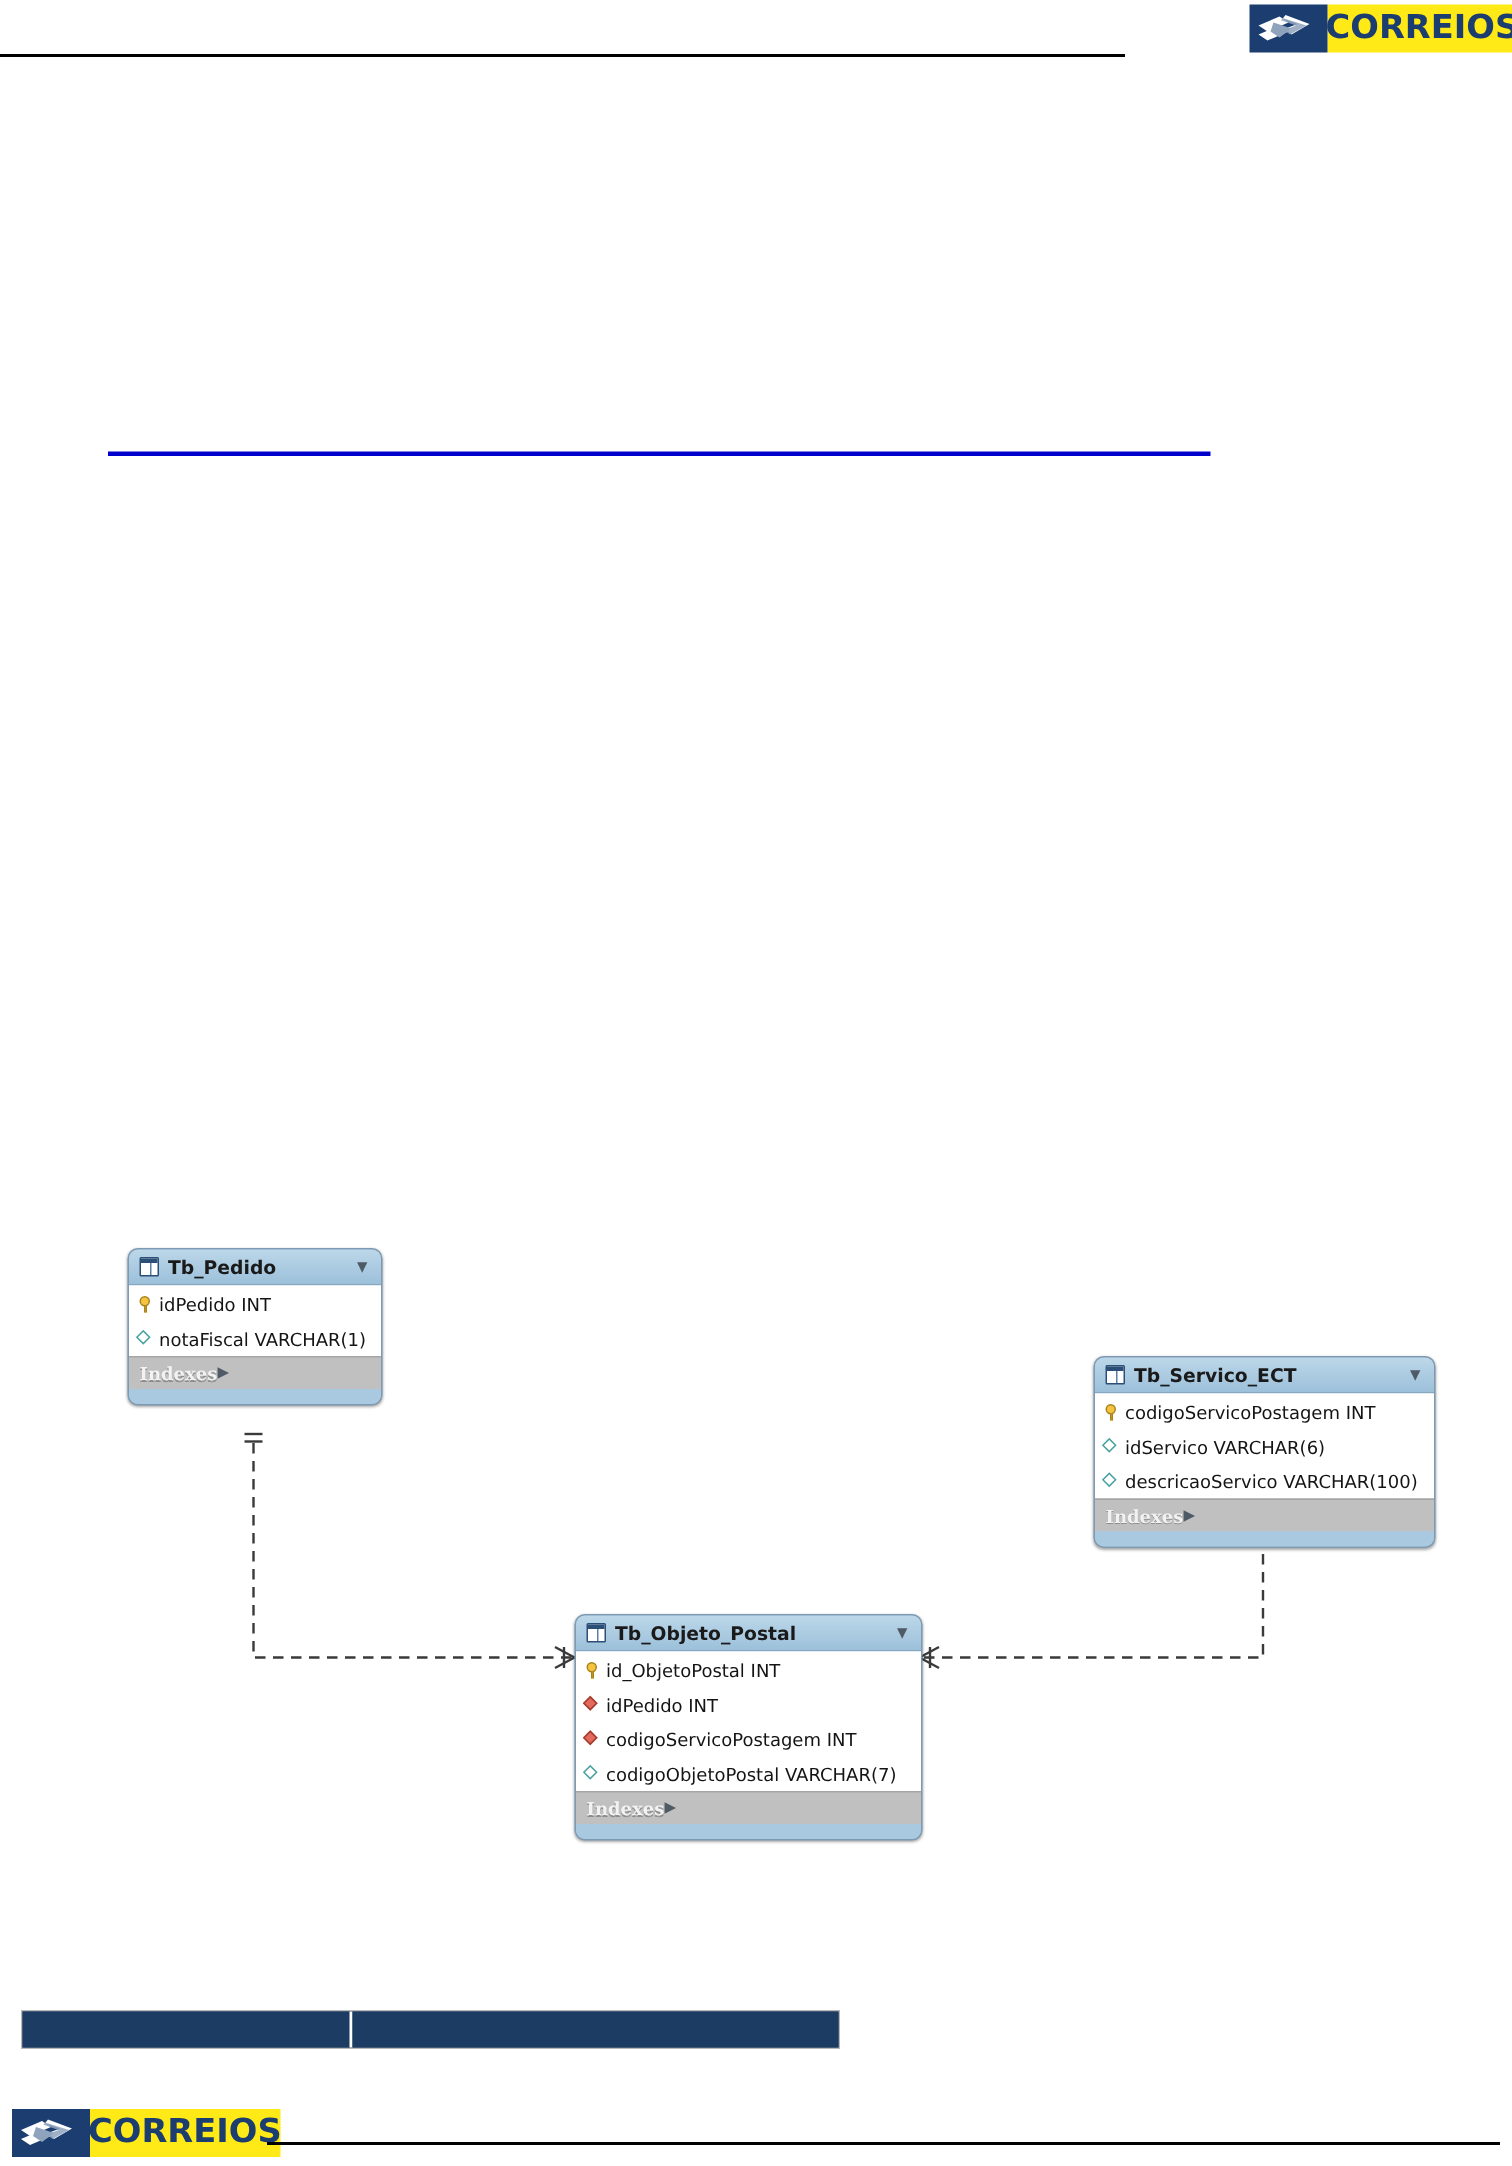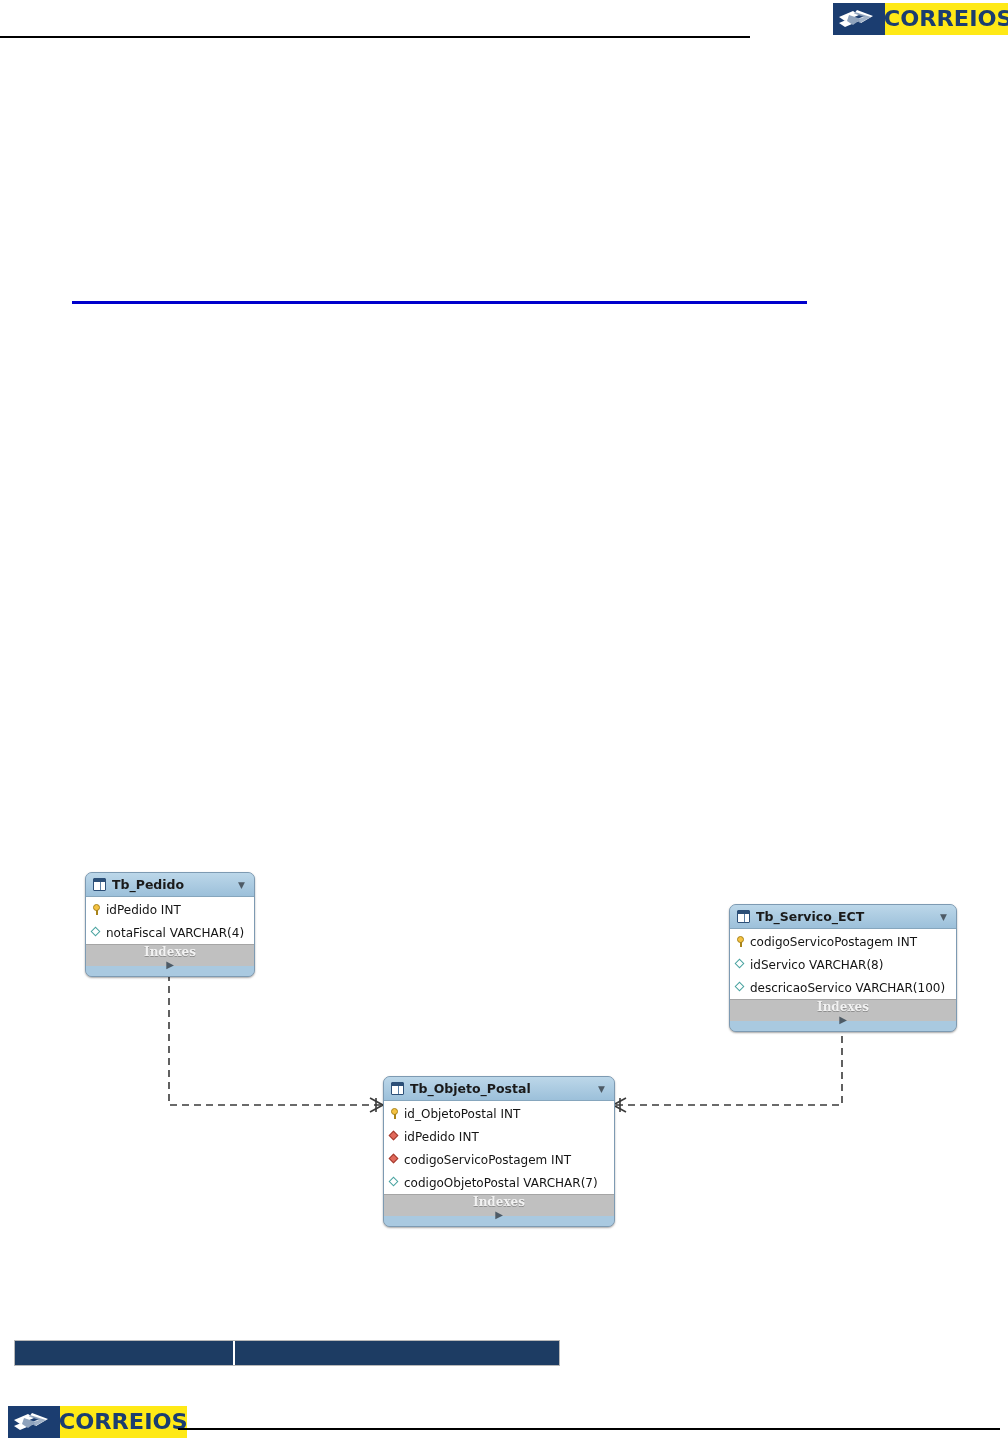--- a/index.html
+++ b/index.html
@@ -197,21 +197,20 @@
     border: 1.2px solid #49a3a0;
   }
 
   .er-indexes {
     height: 21px;
     display: flex;
     align-items: center;
     padding: 0 7px;
     background: #c0c0c0;
     border-top: 1px solid #a5a5a5;
-    flex-direction: column;
   }
   .er-indexes-label {
     font-size: 12px;
     font-weight: bold;
     color: #f2f2f2;
     text-shadow: 0 1px 0 #8e8e8e;
     font-family: "DejaVu Serif", serif;
   }
   .er-indexes-arrow {
     font-size: 10px;
@@ -303,34 +302,34 @@
 
     <g stroke="#3a3a3a" stroke-width="1.6" fill="none">
       <path d="M842,952 L842,1105 L613,1105" stroke-dasharray="7,5"></path>
       <line x1="836" y1="946" x2="848" y2="946" stroke-dasharray="0"></line>
       <line x1="836" y1="951" x2="848" y2="951" stroke-dasharray="0"></line>
       <line x1="620" y1="1098" x2="620" y2="1112" stroke-dasharray="0"></line>
       <path d="M613,1105 L626,1098 M613,1105 L626,1112" stroke-dasharray="0"></path>
     </g>
   </svg>
 
-  <div class="er-table" style="left:85px; top:872px; width:168px;">
+  <div class="er-table" style="left:85px; top:832px; width:168px;">
     <div class="er-title">
       <span class="er-title-icon"></span>
       <span class="er-title-text">Tb_Pedido</span>
       <span class="er-caret">▼</span>
     </div>
     <div class="er-fields">
       <div class="er-field">
         <span class="ic ic-key"></span>
         <span class="fname">idPedido INT</span>
       </div>
       <div class="er-field">
         <span class="ic ic-diamond-plain"></span>
-        <span class="fname">notaFiscal VARCHAR(4)</span>
+        <span class="fname">notaFiscal VARCHAR(1)</span>
       </div>
     </div>
     <div class="er-indexes">
       <span class="er-indexes-label">Indexes</span>
       <span class="er-indexes-arrow">▶</span>
     </div>
     <div class="er-foot"></div>
   </div>
 
   <div class="er-table" style="left:729px; top:904px; width:226px;">
@@ -339,21 +338,21 @@
       <span class="er-title-text">Tb_Servico_ECT</span>
       <span class="er-caret">▼</span>
     </div>
     <div class="er-fields">
       <div class="er-field">
         <span class="ic ic-key"></span>
         <span class="fname">codigoServicoPostagem INT</span>
       </div>
       <div class="er-field">
         <span class="ic ic-diamond-plain"></span>
-        <span class="fname">idServico VARCHAR(8)</span>
+        <span class="fname">idServico VARCHAR(6)</span>
       </div>
       <div class="er-field">
         <span class="ic ic-diamond-plain"></span>
         <span class="fname">descricaoServico VARCHAR(100)</span>
       </div>
     </div>
     <div class="er-indexes">
       <span class="er-indexes-label">Indexes</span>
       <span class="er-indexes-arrow">▶</span>
     </div>

